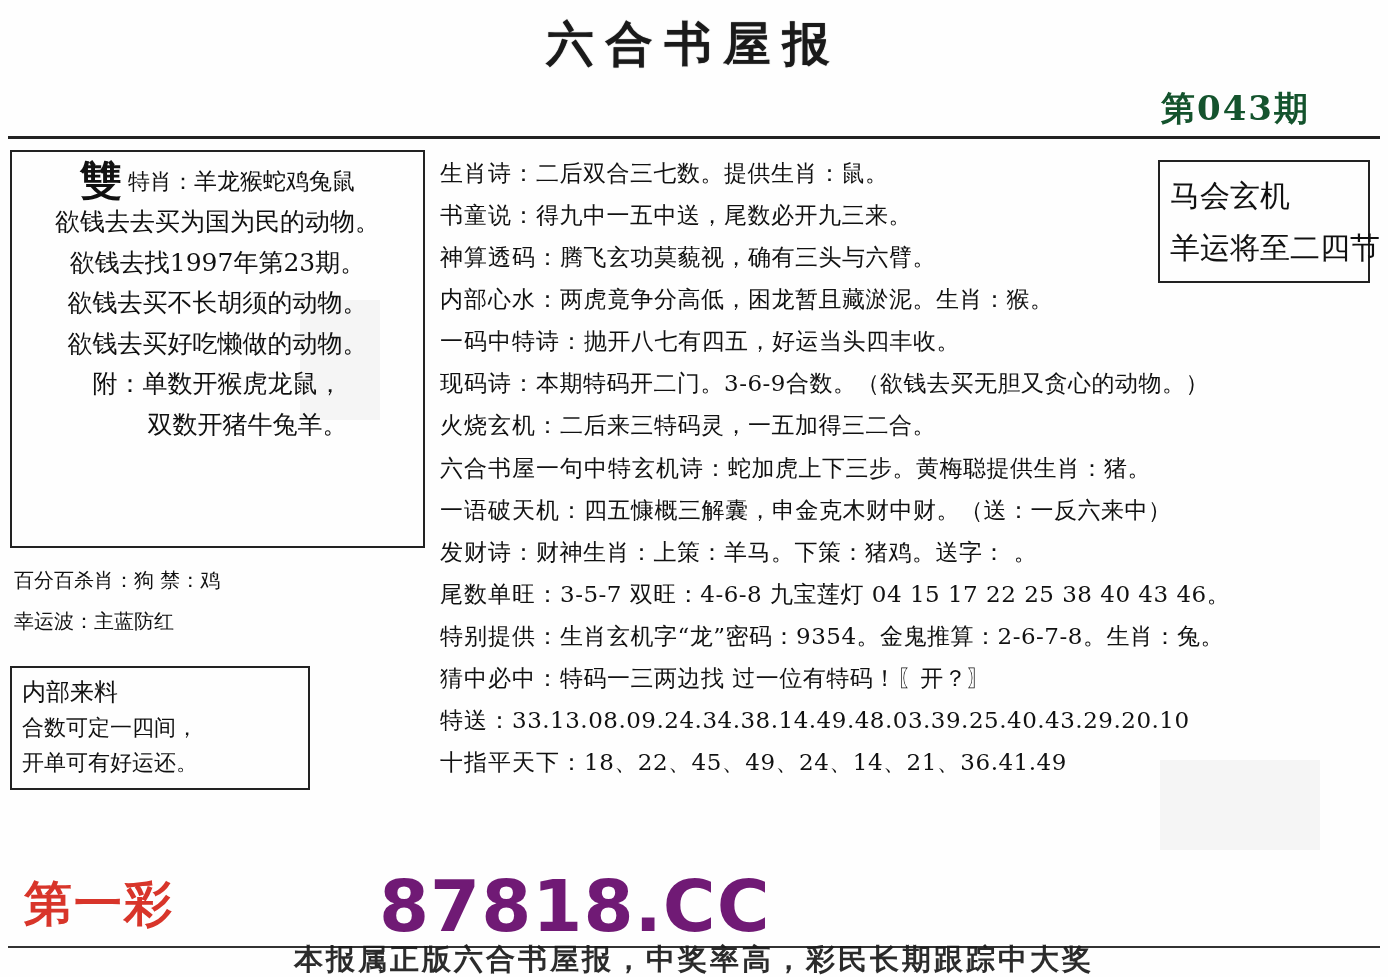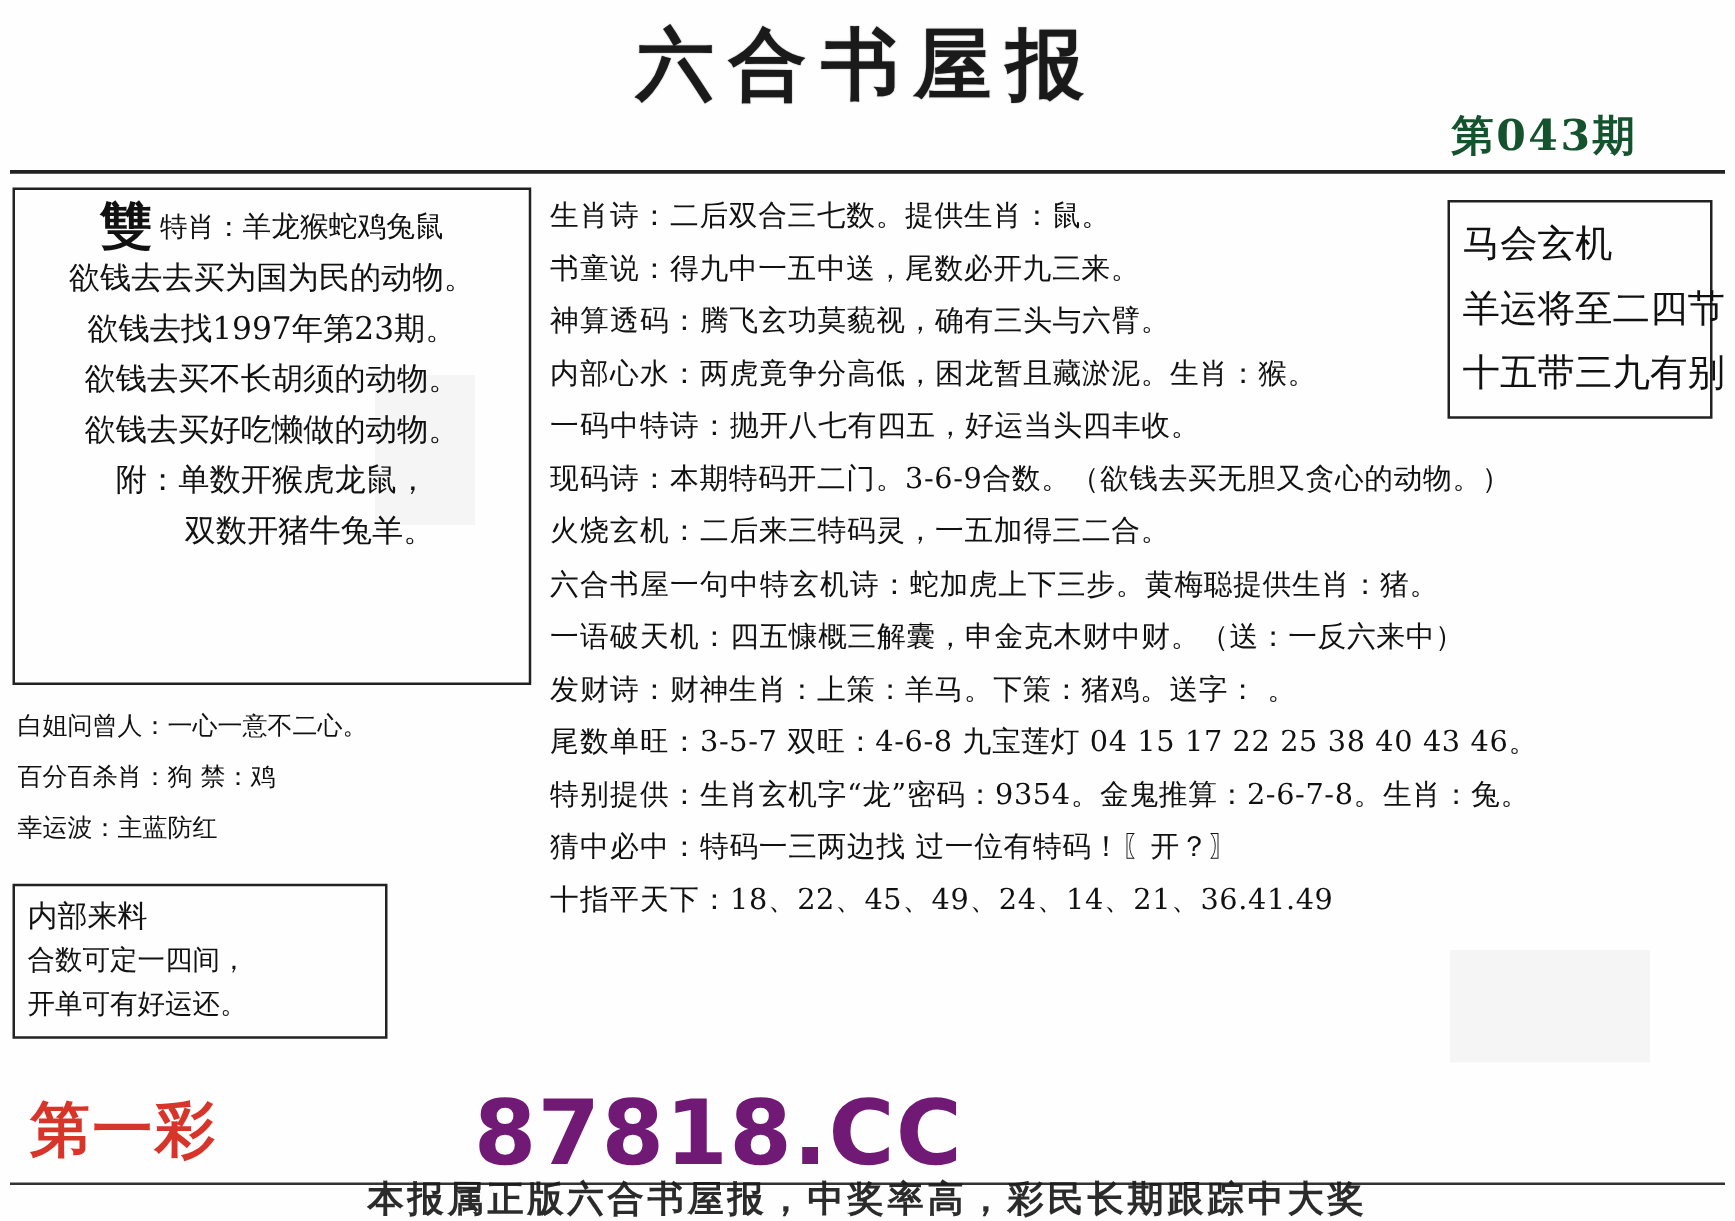--- a/index.html
+++ b/index.html
@@ -25,21 +25,21 @@
   
   .masthead {
     position: absolute;
     left: 0; top: 18px;
     width: 1388px;
     text-align: center;
   }
   .masthead-title {
     font-family: "DejaVu Sans", "Liberation Sans", sans-serif;
     font-weight: bold;
-    font-size: 62px;
+    font-size: 47px;
     letter-spacing: 12px;
     color: #1a1a1a;
     line-height: 1.1;
     text-shadow: 0 0 1px #555;
   }
   .issue {
     position: absolute;
     right: 78px;
     top: 86px;
     font-size: 34px;
@@ -229,23 +229,20 @@
       <div class="lrow">欲钱去找1997年第23期。</div>
       <div class="lrow">欲钱去买不长胡须的动物。</div>
       <div class="lrow">欲钱去买好吃懒做的动物。</div>
       <div class="lrow">
         <span>附：</span><span>单数开猴虎龙鼠，</span>
       </div>
       <div class="lrow indent">双数开猪牛兔羊。</div>
     </div>
 
     <div class="mid-list">
-      <div class="mid-row">
-        <span class="k">白姐问曾人：</span><span>一心一意不二心。</span>
-      </div>
       <div class="mid-row">
         <span class="k">百分百杀肖：</span><span>狗 禁：鸡</span>
       </div>
       <div class="mid-row">
         <span class="k">幸运波：</span><span>主蓝防红</span>
       </div>
     </div>
 
     <div class="box-inner">
       <div class="inner-title">内部来料</div>
@@ -261,27 +258,27 @@
     <div class="mline"><span class="lbl">内部心水：</span><span>两虎竟争分高低，困龙暂且藏淤泥。生肖：猴。</span></div>
     <div class="mline"><span class="lbl">一码中特诗：</span><span>抛开八七有四五，好运当头四丰收。</span></div>
     <div class="mline"><span class="lbl">现码诗：</span><span>本期特码开二门。3-6-9合数。（欲钱去买无胆又贪心的动物。）</span></div>
     <div class="mline"><span class="lbl">火烧玄机：</span><span>二后来三特码灵，一五加得三二合。</span></div>
     <div class="mline"><span class="lbl">六合书屋一句中特玄机诗：</span><span>蛇加虎上下三步。黄梅聪提供生肖：猪。</span></div>
     <div class="mline"><span class="lbl">一语破天机：</span><span>四五慷概三解囊，申金克木财中财。（送：一反六来中）</span></div>
     <div class="mline"><span class="lbl">发财诗：</span><span>财神生肖：上策：羊马。下策：猪鸡。送字： 。</span></div>
     <div class="mline"><span class="lbl">尾数单旺：</span><span>3-5-7 双旺：4-6-8 九宝莲灯 04 15 17 22 25 38 40 43 46。</span></div>
     <div class="mline"><span class="lbl">特别提供：</span><span>生肖玄机字“龙”密码：9354。金鬼推算：2-6-7-8。生肖：兔。</span></div>
     <div class="mline"><span class="lbl">猜中必中：</span><span>特码一三两边找  过一位有特码！〖开？〗</span></div>
+    <div class="mline"><span class="lbl">特送：</span><span>33.13.08.09.24.34.38.14.49.48.03.39.25.40.43.29.20.10</span></div>
     <div class="mline"><span class="lbl">十指平天下：</span><span>18、22、45、49、24、14、21、36.41.49</span></div>
   </div>
 
   <div class="side-box">
     <div class="side-line">马会玄机</div>
     <div class="side-line">羊运将至二四节</div>
-    <div class="side-line">十五带三九有别</div>
   </div>
 
   <div class="brand">
     <div class="brand-red">第一彩</div>
     <div class="brand-num">87818.CC</div>
   </div>
 
   <div class="rule bottom"></div>
   <div class="footer">本报属正版六合书屋报，中奖率高，彩民长期跟踪中大奖</div>
 

